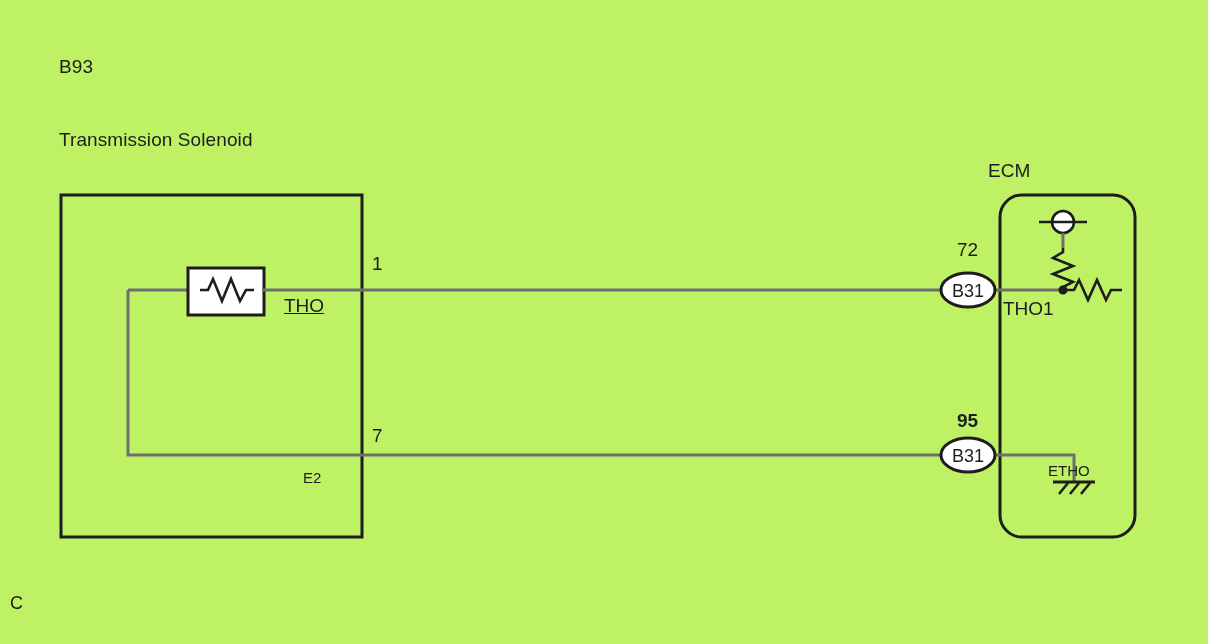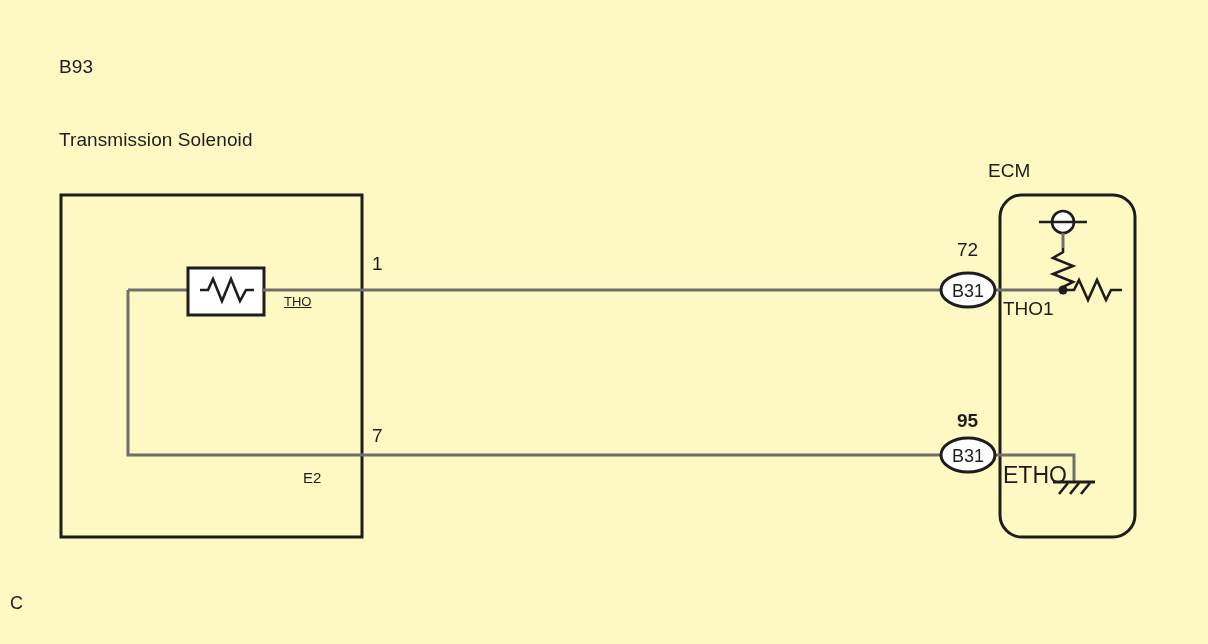--- a/index.html
+++ b/index.html
@@ -8,21 +8,21 @@
     background: #ffffff;
   }
   body {
     font-family: "Liberation Sans", sans-serif;
     color: #1a1a1a;
   }
   #page {
     position: relative;
     width: 1208px;
     height: 644px;
-    background: #fef9c3;
+    background: #bef264;
     overflow: hidden;
   }
   .txt {
     position: absolute;
     font-family: "Liberation Sans", sans-serif;
     color: #1d1d1d;
     white-space: pre;
     line-height: 1.28;
   }
   #title-block {
@@ -33,21 +33,21 @@
   }
   #title-block div { white-space: pre; }
   .lbl-ecm {
     left: 988px;
     top: 159px;
     font-size: 19px;
   }
   .lbl-tho {
     left: 284px;
     top: 294px;
-    font-size: 13px;
+    font-size: 19px;
     text-decoration: underline;
   }
   .lbl-e2 {
     left: 303px;
     top: 468px;
     font-size: 15px;
   }
   .lbl-pin1 {
     left: 372px;
     top: 252px;
@@ -68,23 +68,23 @@
     top: 409px;
     font-size: 19px;
     font-weight: bold;
   }
   .lbl-tho1 {
     left: 1003px;
     top: 297px;
     font-size: 19px;
   }
   .lbl-etho {
-    left: 1003px;
+    left: 1048px;
     top: 461px;
-    font-size: 23px;
+    font-size: 15px;
   }
   .lbl-c {
     left: 10px;
     top: 592px;
     font-size: 18px;
   }
   .lbl-b31 {
     font-size: 18px;
     color: #1d1d1d;
   }

